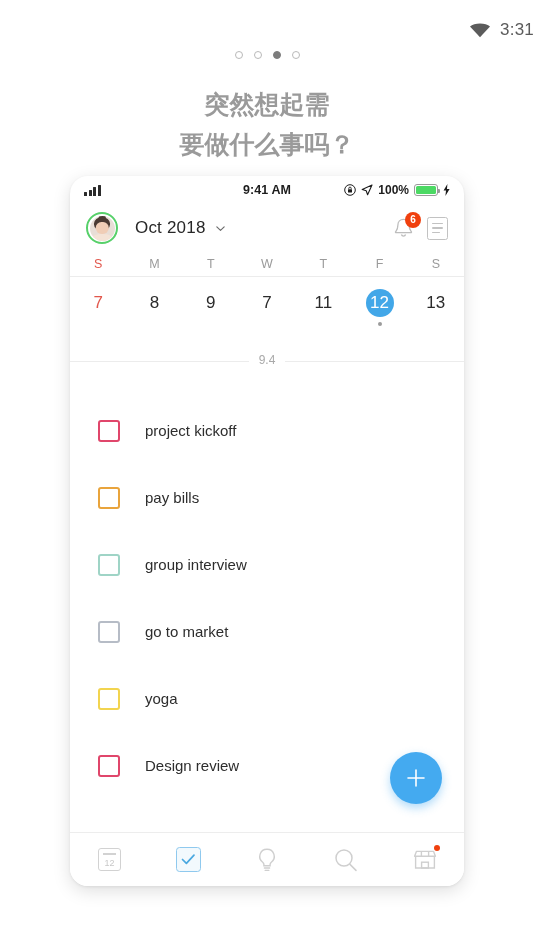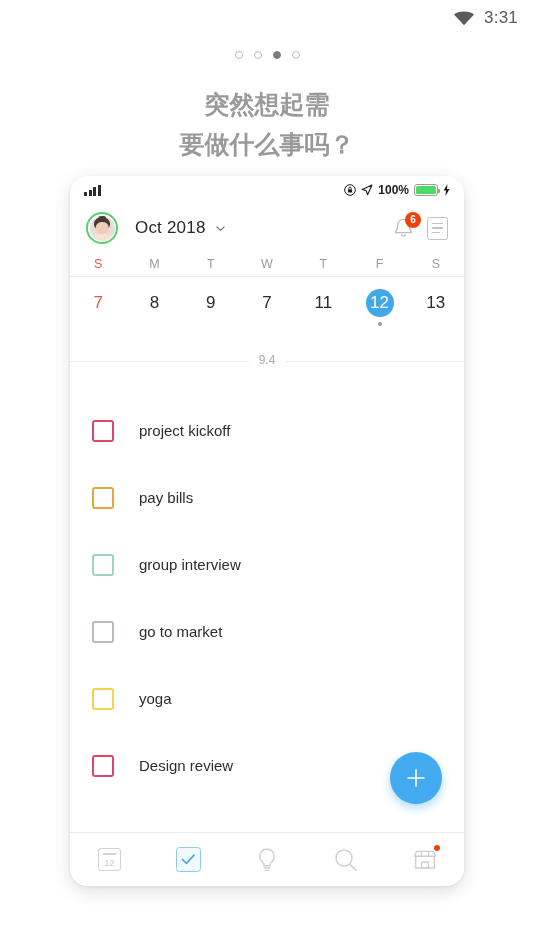--- a/index.html
+++ b/index.html
@@ -15,26 +15,26 @@
   #page {
     position: relative;
     width: 534px;
     height: 949px;
     background: #ffffff;
   }
 
   
   .os-status {
     position: absolute;
-    top: 0; left: 0; right: 0;
+    top: 12px; left: 0; right: 0;
     height: 36px;
     display: flex;
     align-items: center;
     justify-content: flex-end;
-    padding-right: 16px;
+    padding-right: 0;
     gap: 9px;
   }
   .os-wifi { width: 22px; height: 16px; display: block; }
   .os-time {
     font-size: 17px;
     color: #5b5b5b;
     letter-spacing: .2px;
   }
 
   
@@ -309,21 +309,21 @@
   
   .tasks {
     flex: 1;
     padding: 16px 0 0 0;
     overflow: hidden;
   }
   .task {
     height: 67px;
     display: flex;
     align-items: center;
-    padding: 0 22px;
+    padding: 0 28px;
   }
   .cbox {
     width: 22px; height: 22px;
     border: 2px solid #ccc;
     border-radius: 3px;
     flex: none;
     background: #fff;
   }
   .tlabel {
     margin-left: 25px;
@@ -429,20 +429,21 @@
 
   <div class="phone">
 
     <div class="ios-status">
       <div class="ios-left">
         <i class="sig-bar" style="height:4px"></i>
         <i class="sig-bar" style="height:6px"></i>
         <i class="sig-bar" style="height:8.5px"></i>
         <i class="sig-bar" style="height:11px"></i>
       </div>
+      <div class="ios-center">9:41 AM</div>
       <div class="ios-right">
         <svg width="12" height="12" viewBox="0 0 12 12">
           <circle cx="6" cy="6" r="5.3" fill="none" stroke="#1d1d1d" stroke-width="1"></circle>
           <rect x="4" y="5.2" width="4" height="3.4" rx="0.6" fill="#1d1d1d"></rect>
           <path d="M4.8 5.2 V4.3 a1.2 1.2 0 0 1 2.4 0 V5.2" fill="none" stroke="#1d1d1d" stroke-width="0.9"></path>
         </svg>
         <svg width="12" height="12" viewBox="0 0 12 12">
           <path d="M11 1 L1.2 5.4 L5.2 6.8 L6.6 10.8 Z" fill="none" stroke="#1d1d1d" stroke-width="1.1" stroke-linejoin="round"></path>
         </svg>
         <span>100%</span>

